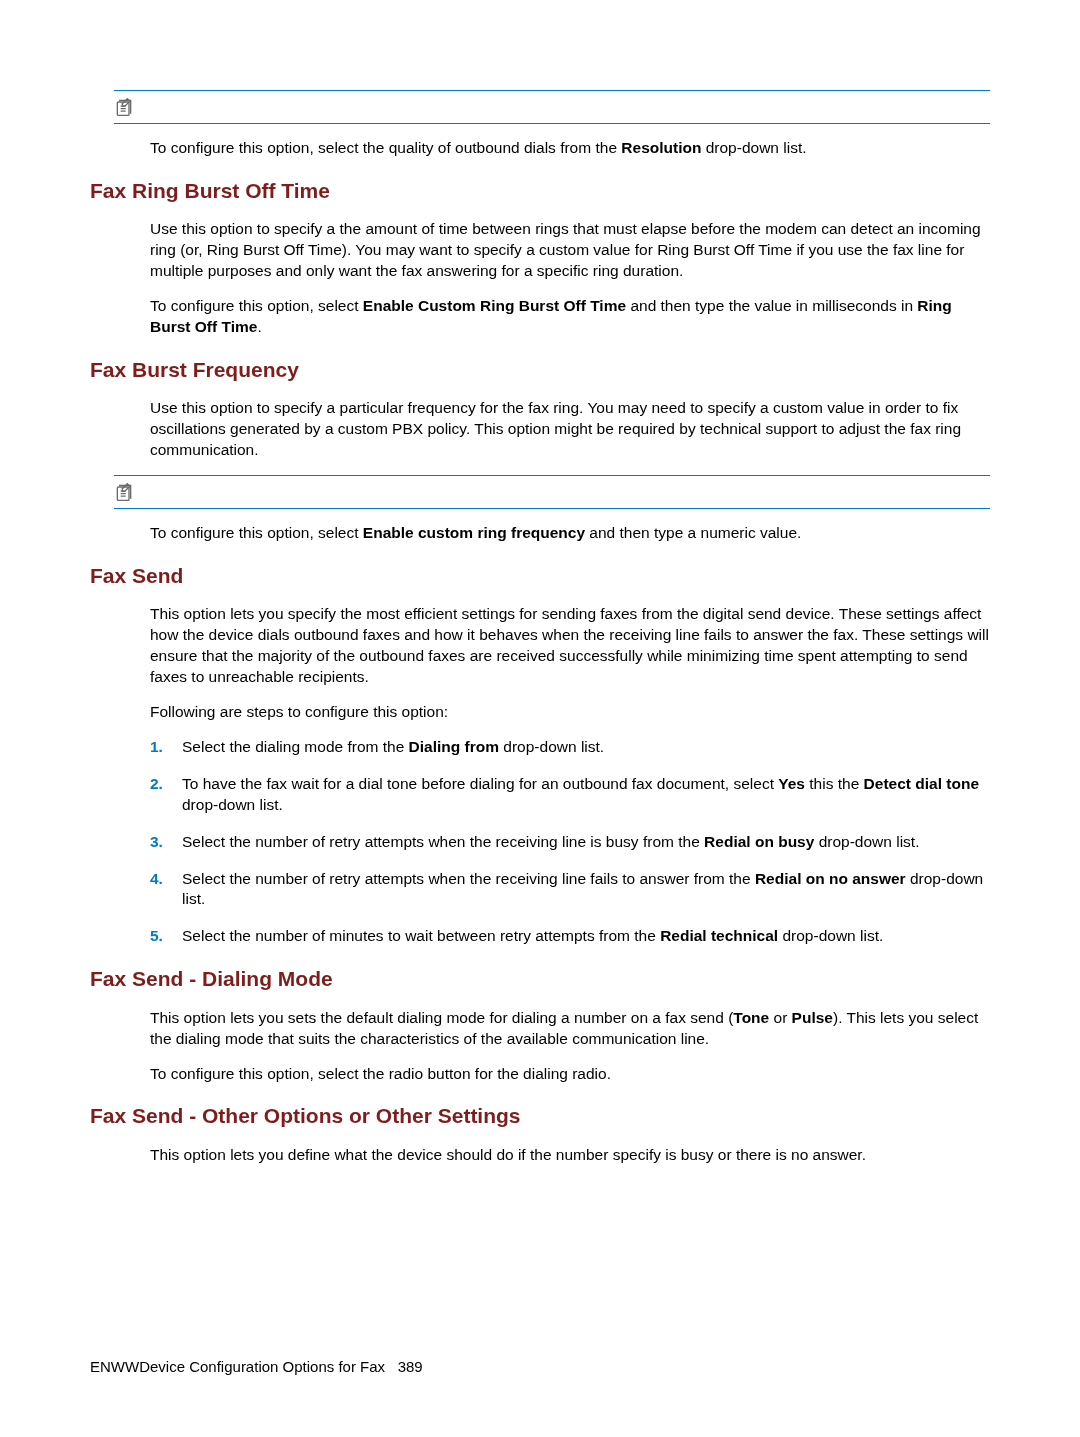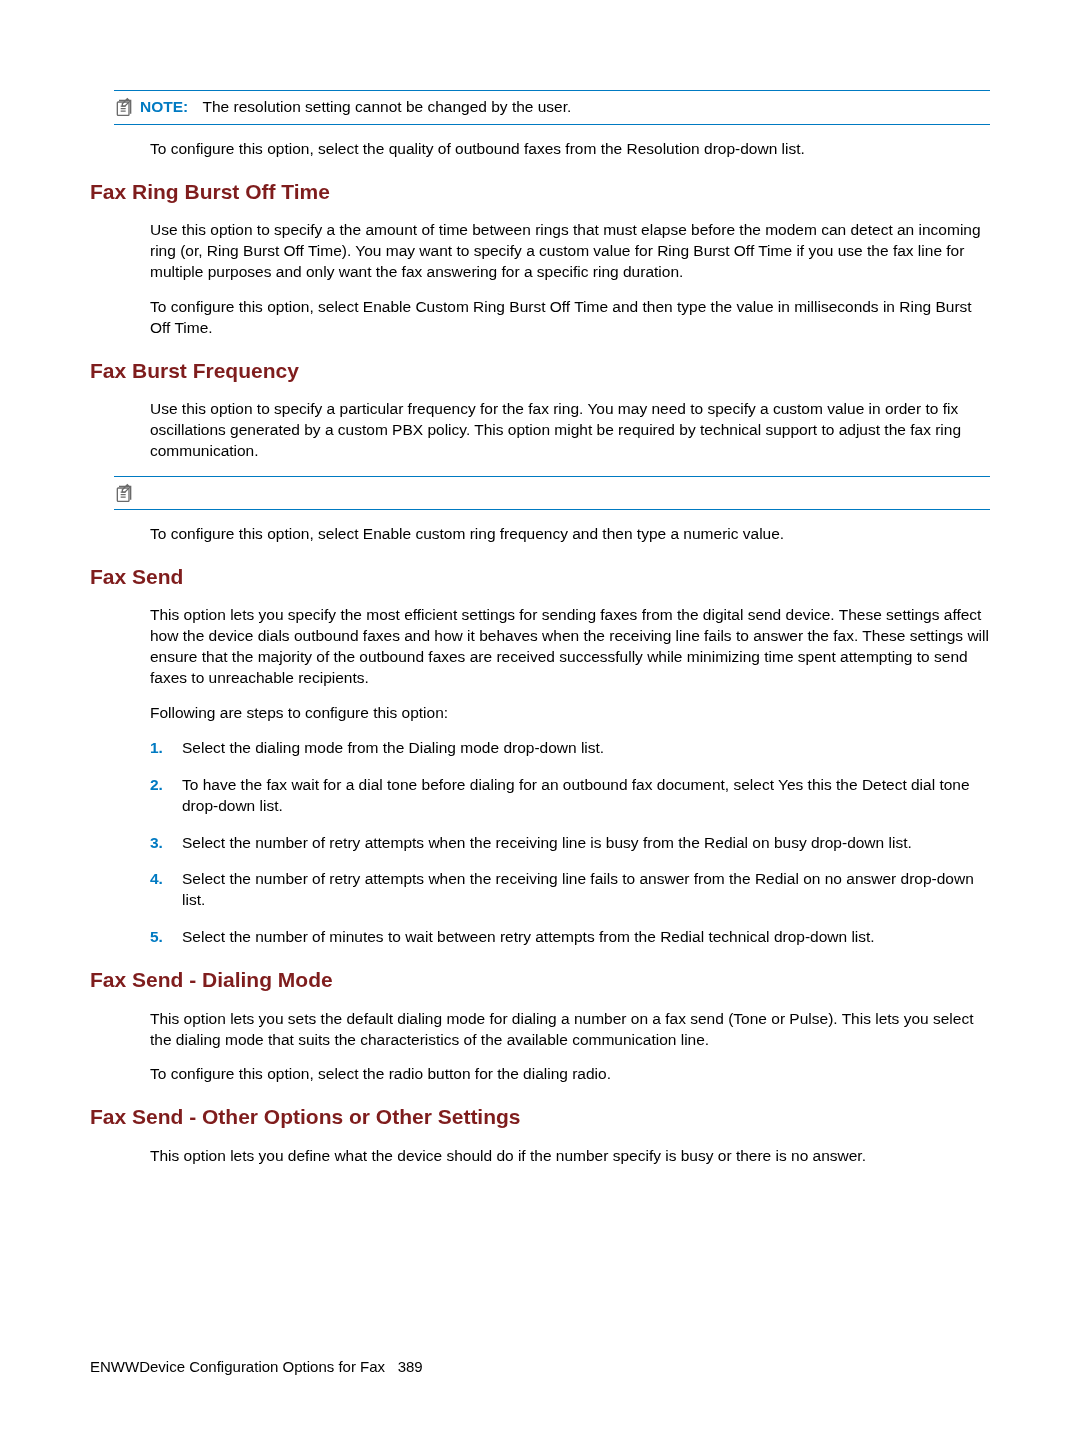--- a/index.html
+++ b/index.html
@@ -61,42 +61,38 @@
     font-weight: bold;
   }
   .footer {
     position: absolute;
     bottom: 60px;
     left: 90px;
     right: 90px;
     display: flex;
     font-size: 15px;
   }
-  b { font-weight: normal; margin-top: 47px; }
+  b { font-weight: bold; margin-top: 47px; }
 </style>
 </head>
 <body>
 
 <div class="note-box">
   <span class="note-icon">
     <svg viewBox="0 0 24 24" fill="none" stroke="currentColor" stroke-width="1.6">
       <rect x="4" y="6" width="14" height="16" rx="1"></rect>
       <path d="M6 4 h14 v16"></path>
       <path d="M8 11 h6 M8 14 h6 M8 17 h6"></path>
       <path d="M16 2 l3 3 -6 6 -3 0 0 -3 z"></path>
     </svg>
   </span>
-  <span>
-    <span class="note-label">NOTE:</span>
-    <span style="margin-left:10px;">The resolution setting cannot be changed by the user.</span>
-  </span>
 </div>
 
 <p class="para">
-  <span>To configure this option, select the quality of outbound faxes from the </span><b>Resolution</b><span> drop-down list.</span>
+  <span>To configure this option, select the quality of outbound dials from the </span><b>Resolution</b><span> drop-down list.</span>
 </p>
 
 <h2 class="h1">Fax Ring Burst Off Time</h2>
 <p class="para">Use this option to specify a the amount of time between rings that must elapse before the modem can detect an incoming ring (or, Ring Burst Off Time). You may want to specify a custom value for Ring Burst Off Time if you use the fax line for multiple purposes and only want the fax answering for a specific ring duration.</p>
 <p class="para">
   <span>To configure this option, select </span><b>Enable Custom Ring Burst Off Time</b><span> and then type the value in milliseconds in </span><b>Ring Burst Off Time</b><span>.</span>
 </p>
 
 <h2 class="h1">Fax Burst Frequency</h2>
 <p class="para">Use this option to specify a particular frequency for the fax ring. You may need to specify a custom value in order to fix oscillations generated by a custom PBX policy. This option might be required by technical support to adjust the fax ring communication.</p>
@@ -116,21 +112,21 @@
   <span>To configure this option, select </span><b>Enable custom ring frequency</b><span> and then type a numeric value.</span>
 </p>
 
 <h2 class="h1">Fax Send</h2>
 <p class="para">This option lets you specify the most efficient settings for sending faxes from the digital send device. These settings affect how the device dials outbound faxes and how it behaves when the receiving line fails to answer the fax. These settings will ensure that the majority of the outbound faxes are received successfully while minimizing time spent attempting to send faxes to unreachable recipients.</p>
 <p class="para">Following are steps to configure this option:</p>
 
 <ol class="ol">
   <li>
     <span class="num">1.</span>
-    <span>Select the dialing mode from the </span><b>Dialing mode</b><span> drop-down list.</span>
+    <span>Select the dialing mode from the </span><b>Dialing from</b><span> drop-down list.</span>
   </li>
   <li>
     <span class="num">2.</span>
     <span>To have the fax wait for a dial tone before dialing for an outbound fax document, select </span><b>Yes</b><span> this the </span><b>Detect dial tone</b><span> drop-down list.</span>
   </li>
   <li>
     <span class="num">3.</span>
     <span>Select the number of retry attempts when the receiving line is busy from the </span><b>Redial on busy</b><span> drop-down list.</span>
   </li>
   <li>

